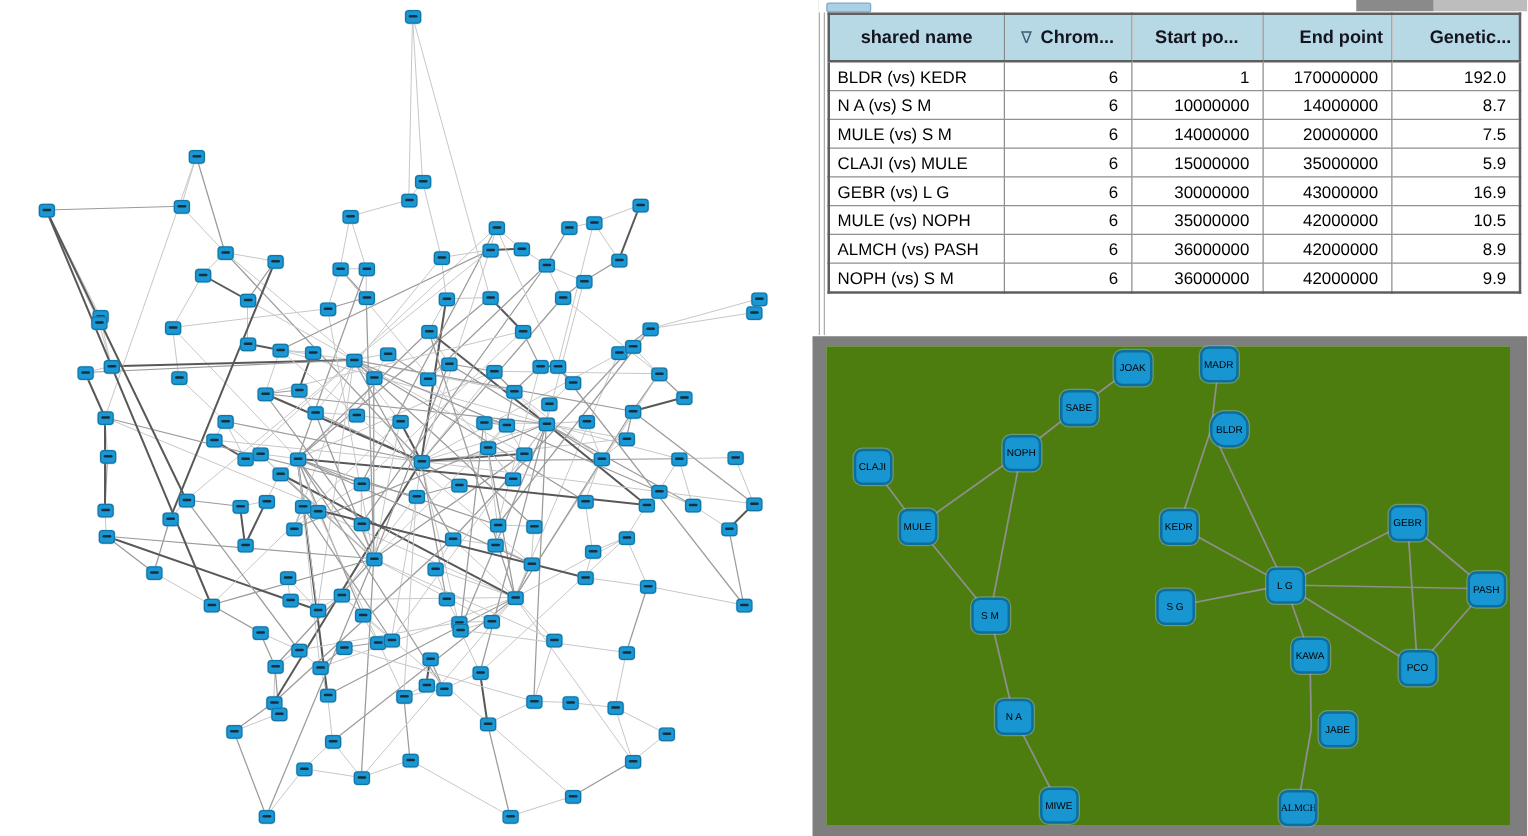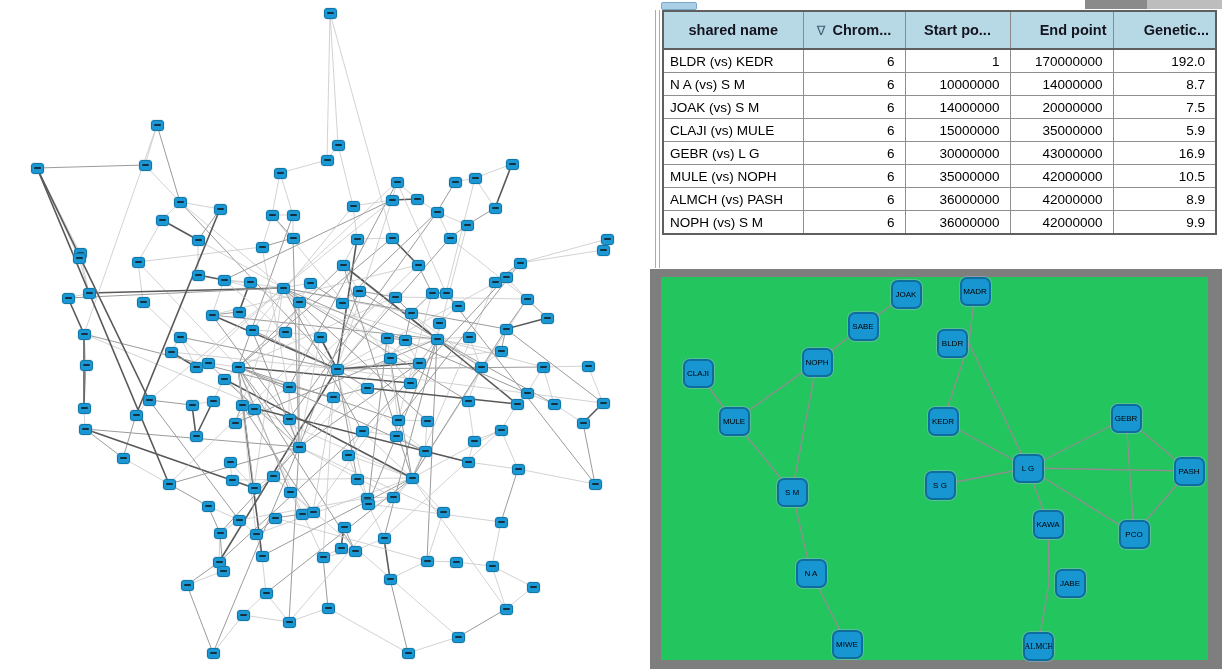--- a/index.html
+++ b/index.html
@@ -31,21 +31,21 @@
   #attr-table td.num{text-align:right;padding-right:10px;}
   #attr-table td.name{text-align:left;}
   .th-center{text-align:center;}
   .th-right{text-align:right;}
   .filter-glyph{color:#3e5d74;font-weight:normal;font-size:13px;margin-right:7px;}
 
   
   #net-panel{position:absolute;left:650px;top:269px;width:572px;height:400px;box-sizing:border-box;
              background:#fff;border:8px solid #7e7e7e;border-left-width:11px;border-right-width:14px;
              border-bottom-width:9px;}
-  #net-inner{position:relative;width:100%;height:100%;background:#22c55e;}
+  #net-inner{position:relative;width:100%;height:100%;background:#4d7c0f;}
   #right-edges{position:absolute;left:0;top:0;}
   .rnode{position:absolute;width:31px;height:29px;background:#1796d2;border:2px solid #0d6e9e;
          border-radius:7px;box-sizing:border-box;color:#000;font-size:8px;line-height:25px;
          text-align:center;box-shadow:0 0 0 1px rgba(150,190,215,.45);overflow:hidden;}
 </style>
 </head>
 <body>
 
 <div id="app">
 
@@ -920,21 +920,21 @@
             <td class="num">192.0</td>
           </tr>
           <tr>
             <td class="name">N A (vs) S M</td>
             <td class="num">6</td>
             <td class="num">10000000</td>
             <td class="num">14000000</td>
             <td class="num">8.7</td>
           </tr>
           <tr>
-            <td class="name">JOAK (vs) S M</td>
+            <td class="name">MULE (vs) S M</td>
             <td class="num">6</td>
             <td class="num">14000000</td>
             <td class="num">20000000</td>
             <td class="num">7.5</td>
           </tr>
           <tr>
             <td class="name">CLAJI (vs) MULE</td>
             <td class="num">6</td>
             <td class="num">15000000</td>
             <td class="num">35000000</td>
@@ -1001,21 +1001,21 @@
       <div id="right-nodes">
           <div class="rnode" style="left: 229.5px; top: 2.5px;">JOAK</div>
           <div class="rnode" style="left: 186.5px; top: 34.5px;">SABE</div>
           <div class="rnode" style="left: 140.5px; top: 70.5px;">NOPH</div>
           <div class="rnode" style="left: 21.5px; top: 81.5px;">CLAJI</div>
           <div class="rnode" style="left: 57.5px; top: 129.5px;">MULE</div>
           <div class="rnode" style="left: 115.5px; top: 200.5px;">S M</div>
           <div class="rnode" style="left: 134.5px; top: 281.5px;">N A</div>
           <div class="rnode" style="left: 170.5px; top: 352.5px;">MIWE</div>
           <div class="rnode" style="left: 298.5px; top: -0.5px;">MADR</div>
-          <div class="rnode" style="left: 276px; top: 51.5px;">BLDR</div>
+          <div class="rnode" style="left: 307px; top: 51.5px; border-radius: 12px;">BLDR</div>
           <div class="rnode" style="left: 266.5px; top: 129.5px;">KEDR</div>
           <div class="rnode" style="left: 263.5px; top: 193.5px;">S G</div>
           <div class="rnode" style="left: 351.5px; top: 176.5px;">L G</div>
           <div class="rnode" style="left: 371.5px; top: 232.5px;">KAWA</div>
           <div class="rnode" style="left: 372.5px; top: 291.5px; margin-left: 21px;">JABE</div>
           <div class="rnode" style="left: 361.5px; top: 354.5px; font-family: Liberation Serif, serif;">ALMCH</div>
           <div class="rnode" style="left: 449.5px; top: 126.5px;">GEBR</div>
           <div class="rnode" style="left: 512.5px; top: 179.5px;">PASH</div>
           <div class="rnode" style="left: 457.5px; top: 242.5px;">PCO</div>
         </div>

